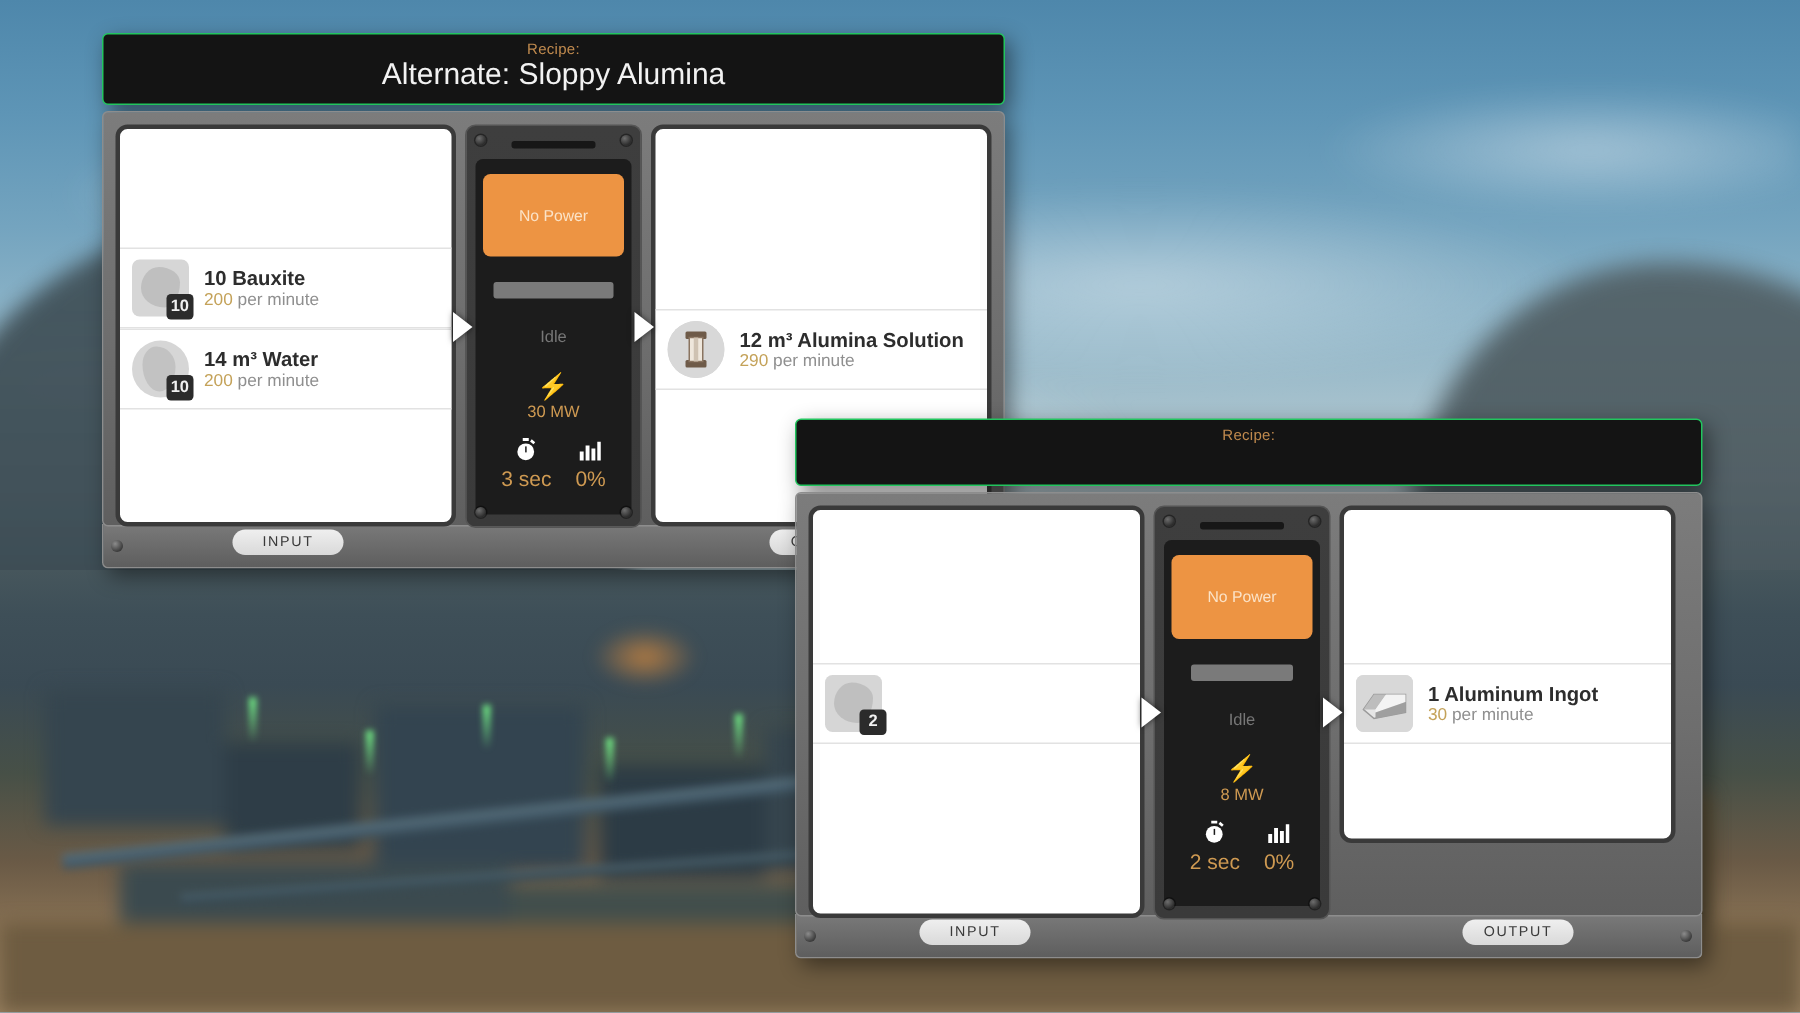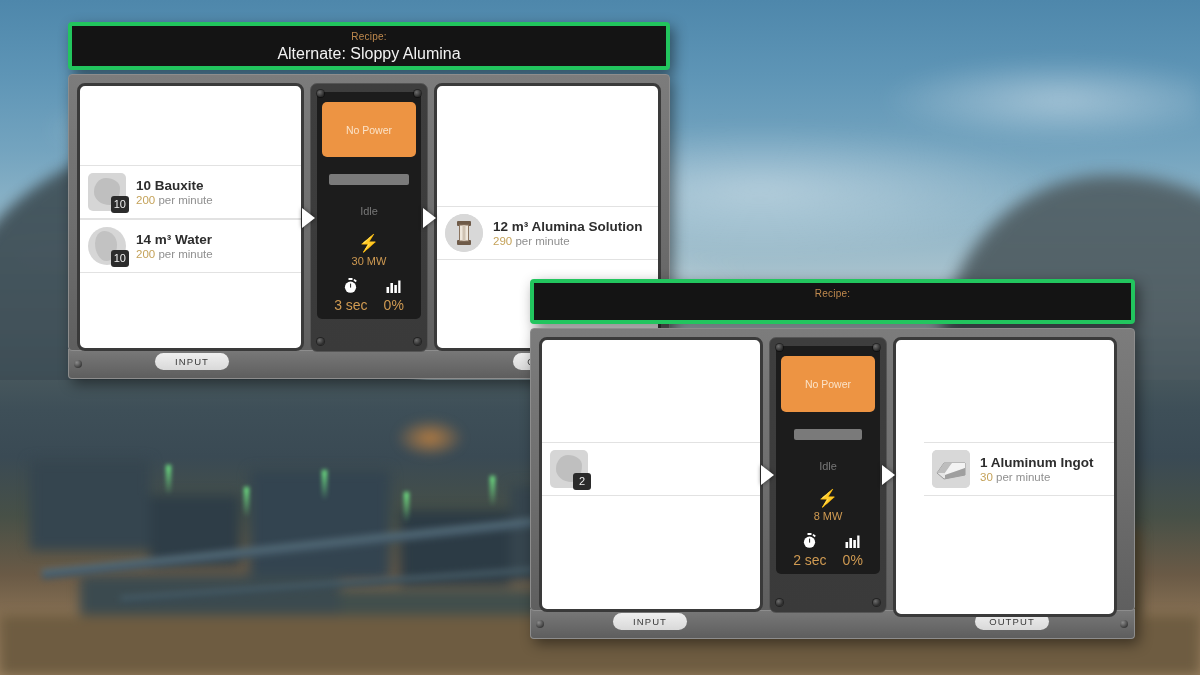--- a/index.html
+++ b/index.html
@@ -89,36 +89,36 @@
   }
 
   
   .dialog {
     position: absolute;
     filter: drop-shadow(4px 5px 7px rgba(0,0,0,.45));
   }
 
   .titlebar {
     background: #141414;
-    border: 4px solid #22c55e;
+    border: 1px solid #22c55e;
     border-radius: 4px;
     padding: 5px 0 7px 0;
     text-align: center;
     position: relative;
     z-index: 3;
   }
   .titlebar .recipe-label {
     color: #c08a4e;
     font-size: 10px;
     line-height: 12px;
     letter-spacing: .2px;
   }
   .titlebar .recipe-name {
     color: #f2f2f2;
-    font-size: 16px;
+    font-size: 20px;
     line-height: 21px;
     font-weight: 400;
   }
 
   .body-frame {
     position: relative;
     margin-top: 4px;
     background: linear-gradient(180deg, #7c7c7c 0%, #6e6e6e 55%, #5f5f5f 100%);
     border: 1px solid #8d8d8d;
     border-radius: 4px;
@@ -171,21 +171,21 @@
     background: #c2c2c2;
     border-radius: 42% 58% 48% 52% / 40% 45% 55% 60%;
   }
   .qty-badge {
     position: absolute;
     right: -3px; bottom: -2px;
     min-width: 18px; height: 17px;
     background: #2b2b2b;
     color: #f0f0f0;
     font-size: 11px;
-    font-weight: 400;
+    font-weight: 700;
     line-height: 17px;
     text-align: center;
     padding: 0 3px;
     border-radius: 3px;
   }
   .item-text { display: flex; flex-direction: column; gap: 1px; }
   .item-name {
     font-size: 13.5px;
     font-weight: 700;
     color: #2d2d2d;
@@ -199,21 +199,22 @@
   .item-rate b { color: #c4a259; font-weight: 400; }
 
   
   .machine {
     background: linear-gradient(180deg, #3e3e3e 0%, #3a3a3a 100%);
     border: 1px solid #555;
     border-radius: 7px;
     position: relative;
     padding: 8px 6px;
     display: flex;
-    align-items: flex-start;
+    flex-direction: column;
+    align-items: center;
   }
   .machine .screw {
     position: absolute;
     width: 7px; height: 7px;
     border-radius: 50%;
     background: radial-gradient(circle at 35% 32%, #6d6d6d, #2c2c2c 70%);
     box-shadow: 0 0 0 1px rgba(0,0,0,.4);
   }
   .machine .screw.tl { left: 6px; top: 6px; }
   .machine .screw.tr { right: 6px; top: 6px; }
@@ -326,21 +327,21 @@
   #d1-mid   { width: 118px; height: 269px; margin: 0 6px; }
   #d1-right { width: 228px; height: 268px; }
   #d1-left .item-row:first-child { margin-top: 79px; }
 
   
   #dialog2 { left: 530px; top: 279px; width: 605px; }
   #d2-title { height: 45px; }
   #d2-body { height: 283px; }
   #d2-left  { width: 224px; height: 275px; }
   #d2-mid   { width: 118px; height: 276px; margin: 0 6px; }
-  #d2-right { width: 224px; height: 280px; padding-left: 28px; }
+  #d2-right { width: 224px; height: 225px; }
   #d2-left .item-row { margin-top: 102px; }
   #d2-right .item-row { margin-top: 102px; }
 </style>
 </head>
 <body>
 
 <div id="stage">
 
   <div class="bg">
     <div class="bg-sky"></div>

